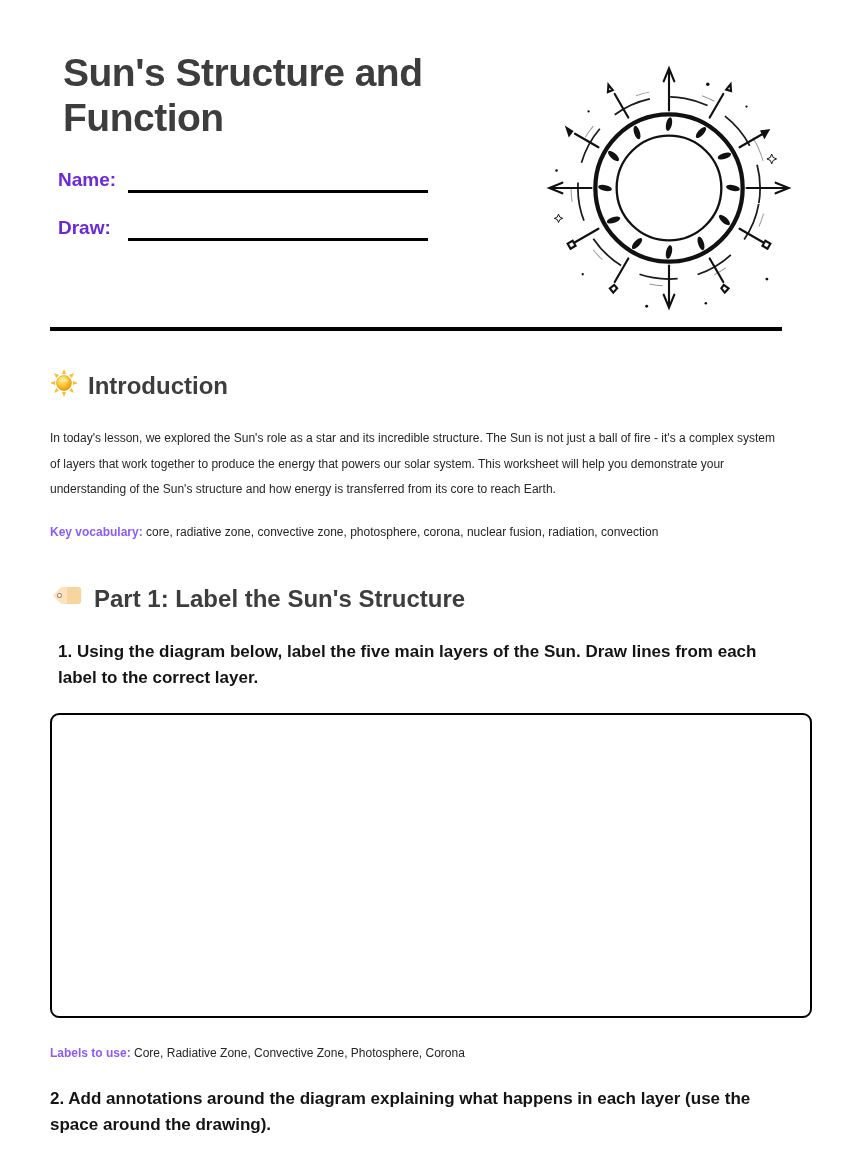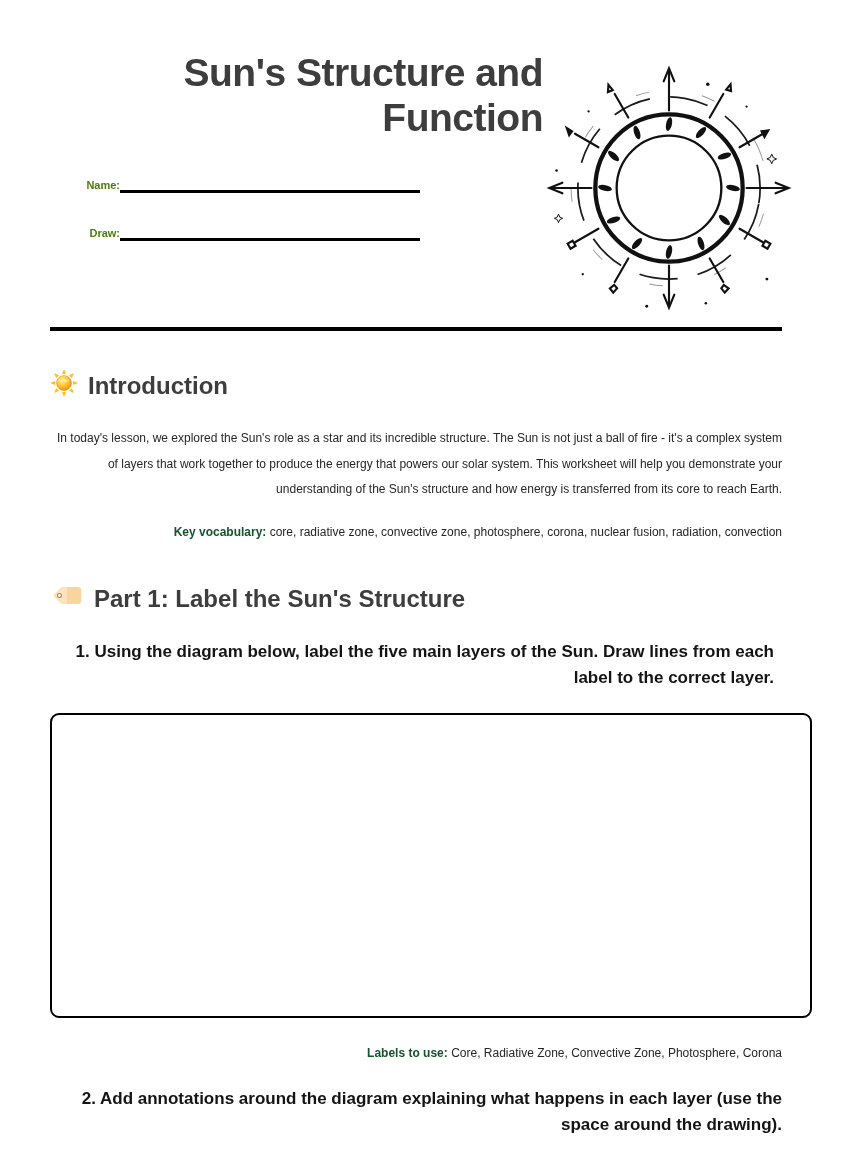--- a/index.html
+++ b/index.html
@@ -4,40 +4,40 @@
 <style>
   * { margin:0; padding:0; box-sizing:border-box; }
   html,body { background:#ffffff; }
   .page {
     position:relative;
     width:832px; height:1161px;
     background:#ffffff;
     overflow:hidden;
     font-family:"Liberation Sans", sans-serif;
     color:#262626;
-    text-align:right;
   }
   .content { padding:0 50px; }
 
   
   .page-title {
     margin:50px 0 0 13px;
     width:480px;
     font-size:39px;
     line-height:45px;
     font-weight:bold;
     color:#3d3d3d;
     letter-spacing:-0.5px;
   }
   .fields { margin-top:27px; }
   .field-row { display:flex; align-items:flex-end; margin-bottom:22px; }
   .field-label {
     width:70px;
-    font-size:11px; font-weight:bold; color:#4d7c0f;
+    font-size:19px; font-weight:bold; color:#6d28d9;
     padding-bottom:2px;
+    margin-left:8px;
   }
   .field-line {
     width:300px; height:26px;
     border-bottom:3px solid #000;
     font-size:16px; color:#262626;
   }
   .sun-art { position:absolute; left:543px; top:60px; }
 
   
   .divider { border:0; height:4px; background:#000; margin:86px 0 0; }
@@ -45,21 +45,21 @@
   
   .section-heading {
     display:flex; align-items:center; gap:10px;
     margin:38px 0 0;
     font-size:24px; font-weight:bold; color:#3d3d3d;
   }
   .section-heading .emoji { flex:0 0 auto; display:inline-block; }
 
   
   .para { margin:23px 0 0; font-size:12px; line-height:25.5px; color:#262626; }
-  .para b, .inline-label { color:#14532d; font-weight:bold;margin-left:40px; }
+  .para b, .inline-label { color:#8b5cf6; font-weight:bold; }
   .vocab { margin:17px 0 0; }
   .instruction { margin:25px 8px 0; font-size:17px; line-height:26px; font-weight:bold; color:#141414; }
 
   .diagram-box {
     margin:22px 0 0;
     width:762px; height:305px;
     border:2px solid #000;
     border-radius:9px;
     background:#fff;
   }

